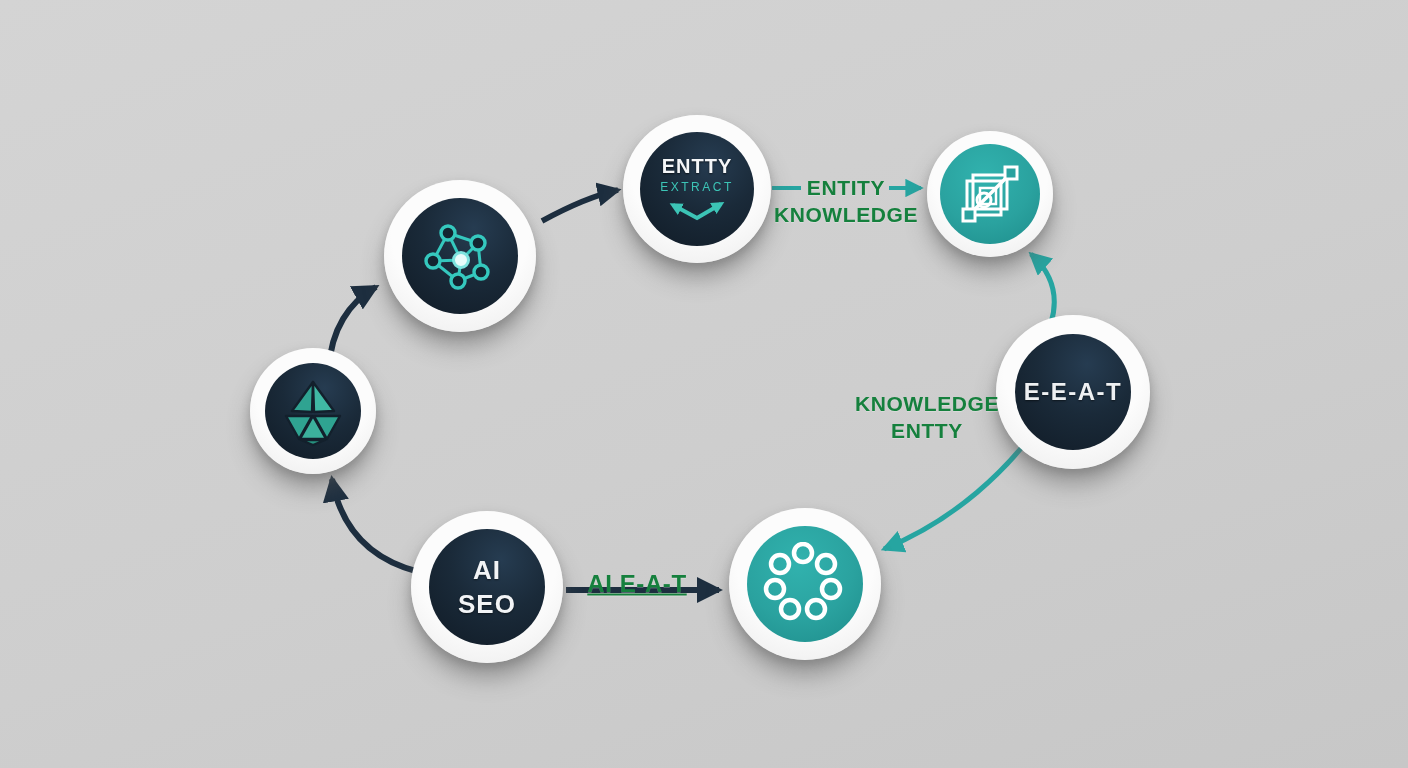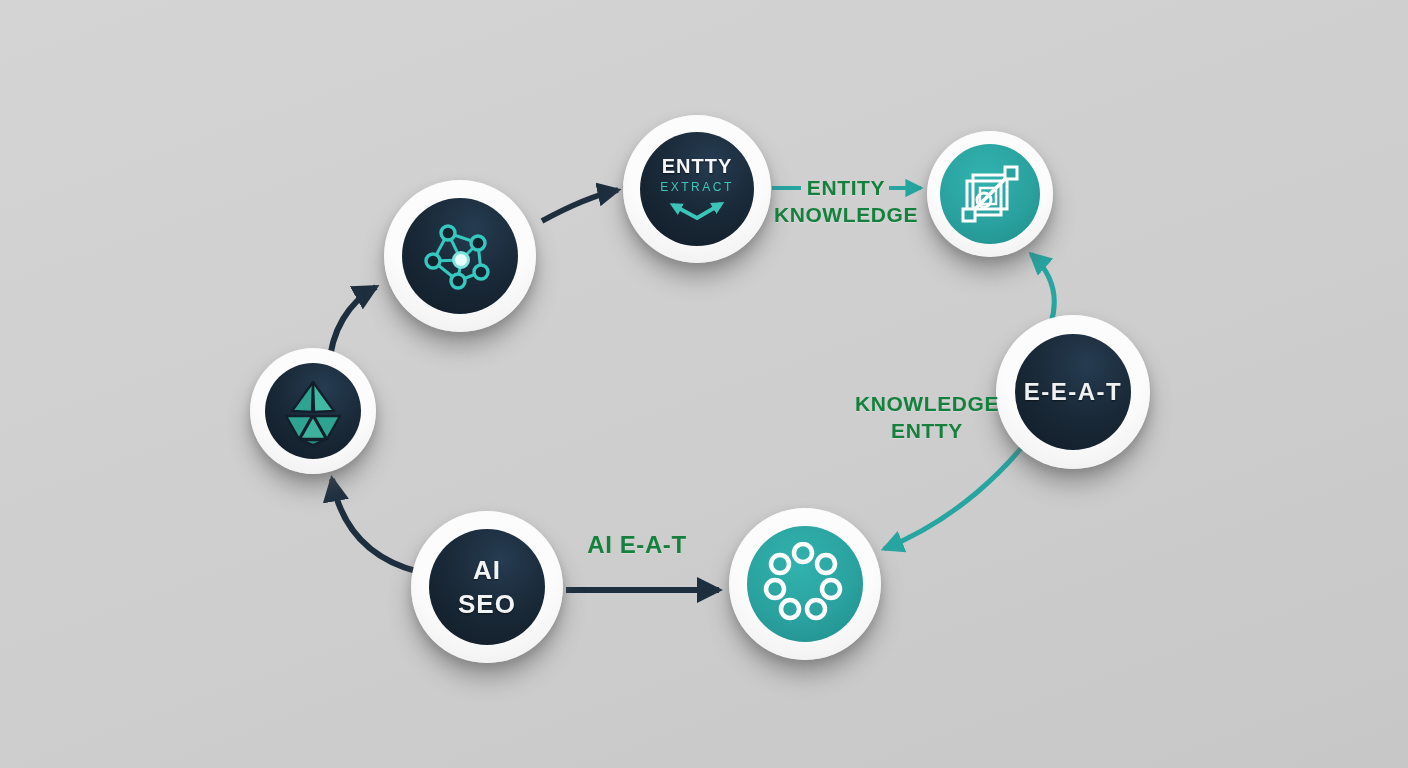--- a/index.html
+++ b/index.html
@@ -164,15 +164,15 @@
     <div>ENTITY</div>
     <div>KNOWLEDGE</div>
   </div>
 
   <div class="label" style="left:927px;top:417px;">
     <div>KNOWLEDGE</div>
     <div>ENTTY</div>
   </div>
 
 
-  <div class="label big" style="left:637px;top:544px;">AI E-A-T</div>
+  <div class="label big" style="left:637px;top:583px;text-decoration:underline;">AI E-A-T</div>
 
 </div>
 
 </body></html>

